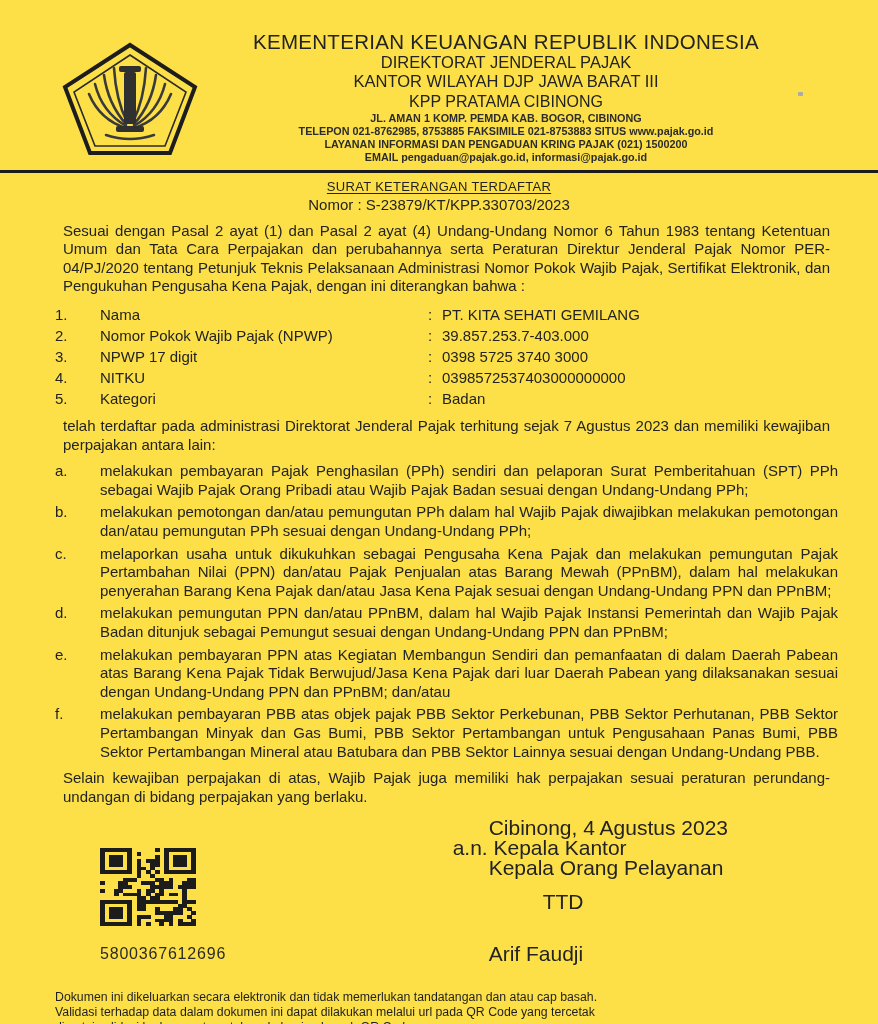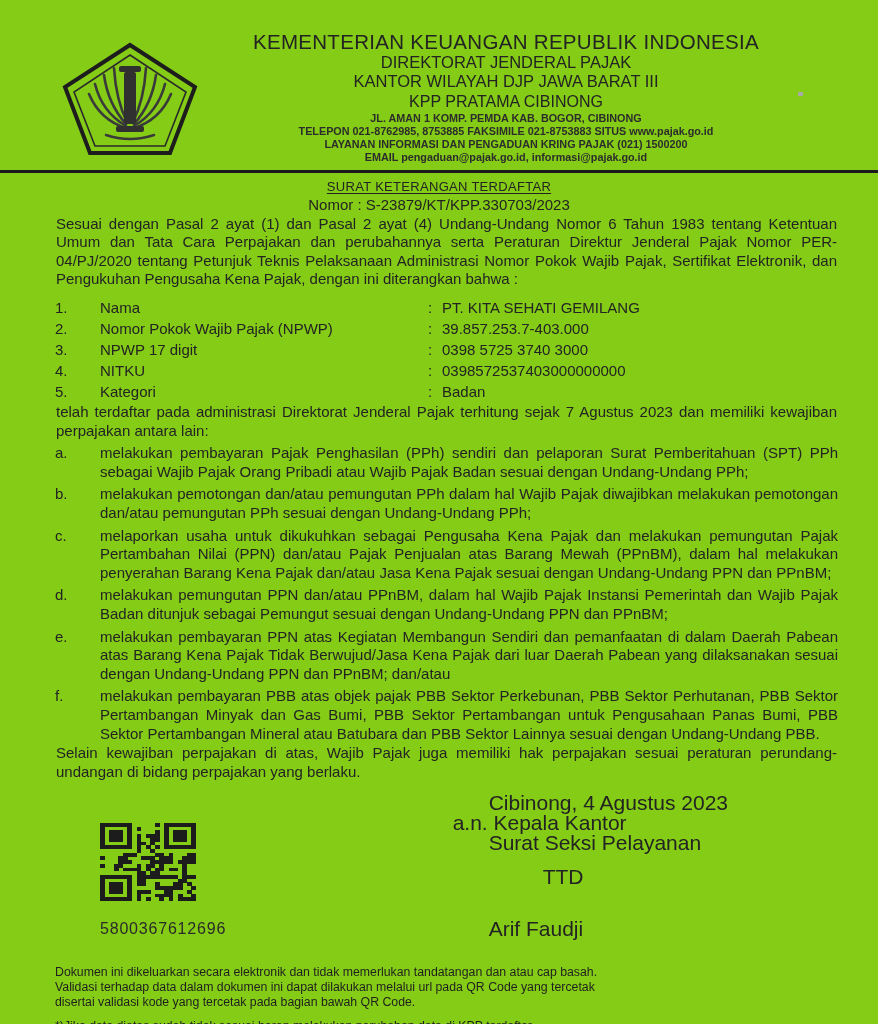--- a/index.html
+++ b/index.html
@@ -1,38 +1,38 @@
 <!DOCTYPE html>
 <html><head>
 <meta charset="utf-8">
 <style>
   html,body { margin:0; padding:0; background:#ffffff; }
   .page {
     position:relative; width:878px; height:1024px; margin:0 auto;
-    background:#84cc16; overflow:hidden;
+    background:#fde047; overflow:hidden;
     font-family:"Liberation Sans","DejaVu Sans",sans-serif;
     color:#232323;
   }
   
   .letterhead { position:relative; padding-top:30px; }
   .logo-box { position:absolute; left:60px; top:42px; width:140px; height:116px; }
   .lh-text { margin-left:190px; width:632px; text-align:center; }
   .lh-ministry { font-size:20.5px; line-height:23px; letter-spacing:.3px; }
   .lh-dir, .lh-region { font-size:16.5px; line-height:19px; }
   .lh-office { font-size:16px; line-height:21px; }
   .lh-small { font-size:10.8px; line-height:12.9px; font-weight:bold; color:#2c2c2c; }
   .rule { border-top:3px solid #1b1b1b; margin-top:6px; }
   .speck { position:absolute; left:798px; top:92px; width:5px; height:4px; background:#aaa; border-radius:1px; }
   
   .doc-title { text-align:center; margin-top:4px; }
   .doc-title-main { font-size:13px; letter-spacing:.3px; text-decoration:underline; text-underline-offset:2px; }
   .doc-title-no { font-size:15px; line-height:19px; }
   
   .content { padding:0 40px 0 55px; font-size:15px; line-height:18.6px; }
-  p.just { text-align:justify; margin:1px; }
+  p.just { text-align:justify; margin:8px; }
   .intro { margin-top:8px; }
   .kv { margin-top:8px; }
   .kv-row { display:flex; line-height:21px; }
   .kv-no { width:45px; flex:none; }
   .kv-label { width:328px; flex:none; }
   .kv-colon { width:14px; flex:none; }
   .after-kv { margin-top:8px; }
   .obl { display:flex; margin-top:4px; }
   .obl-letter { width:45px; flex:none; }
   .obl-text { flex:1; text-align:justify; }
@@ -390,21 +390,21 @@
               <rect x="18" y="20" width="1.05" height="1.05"></rect>
               <rect x="19" y="20" width="1.05" height="1.05"></rect>
               <rect x="20" y="20" width="1.05" height="1.05"></rect>
             </g>
           </svg>
         <div class="qr-num">5800367612696</div>
       </div>
       <div class="sign-col">
         <div class="s-ind">Cibinong, 4 Agustus 2023</div>
         <div>a.n. Kepala Kantor</div>
-        <div class="s-ind">Surat Seksi Pelayanan</div>
+        <div class="s-ind">Kepala Orang Pelayanan</div>
         <div class="s-ttd">TTD</div>
         <div class="s-name">Arif Faudji</div>
       </div>
     </div>
   </div>
 
   <div class="footer">
     <div>Dokumen ini dikeluarkan secara elektronik dan tidak memerlukan tandatangan dan atau cap basah.</div>
     <div>Validasi terhadap data dalam dokumen ini dapat dilakukan melalui url pada QR Code yang tercetak</div>
     <div>disertai validasi kode yang tercetak pada bagian bawah QR Code.</div>

